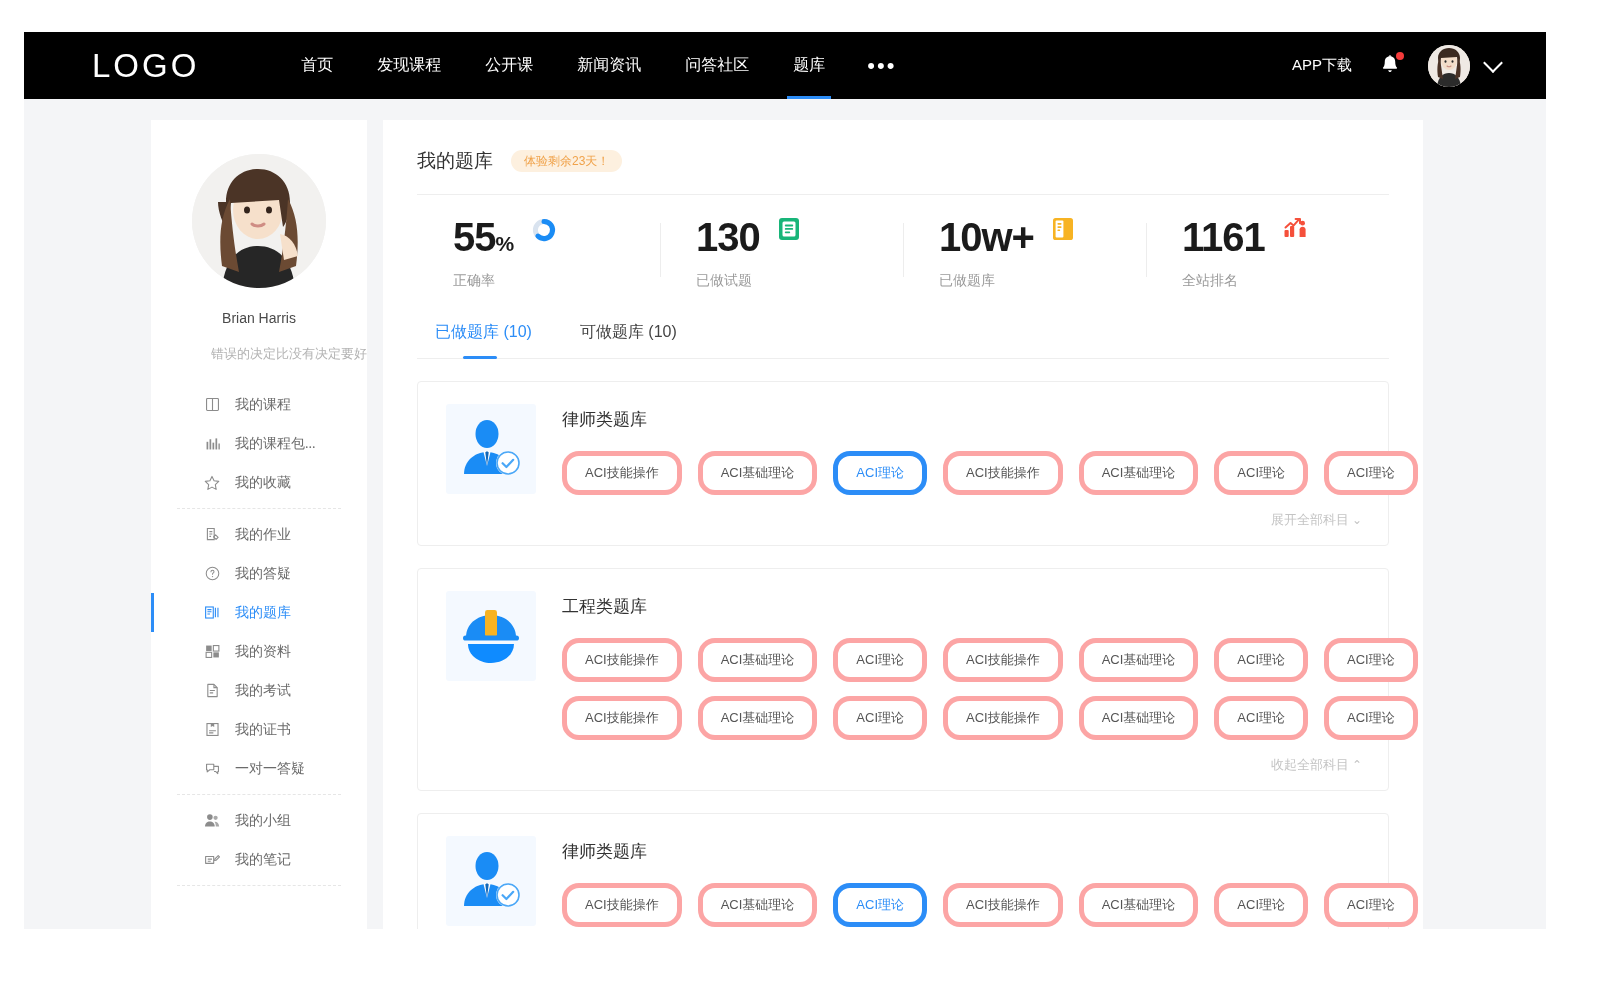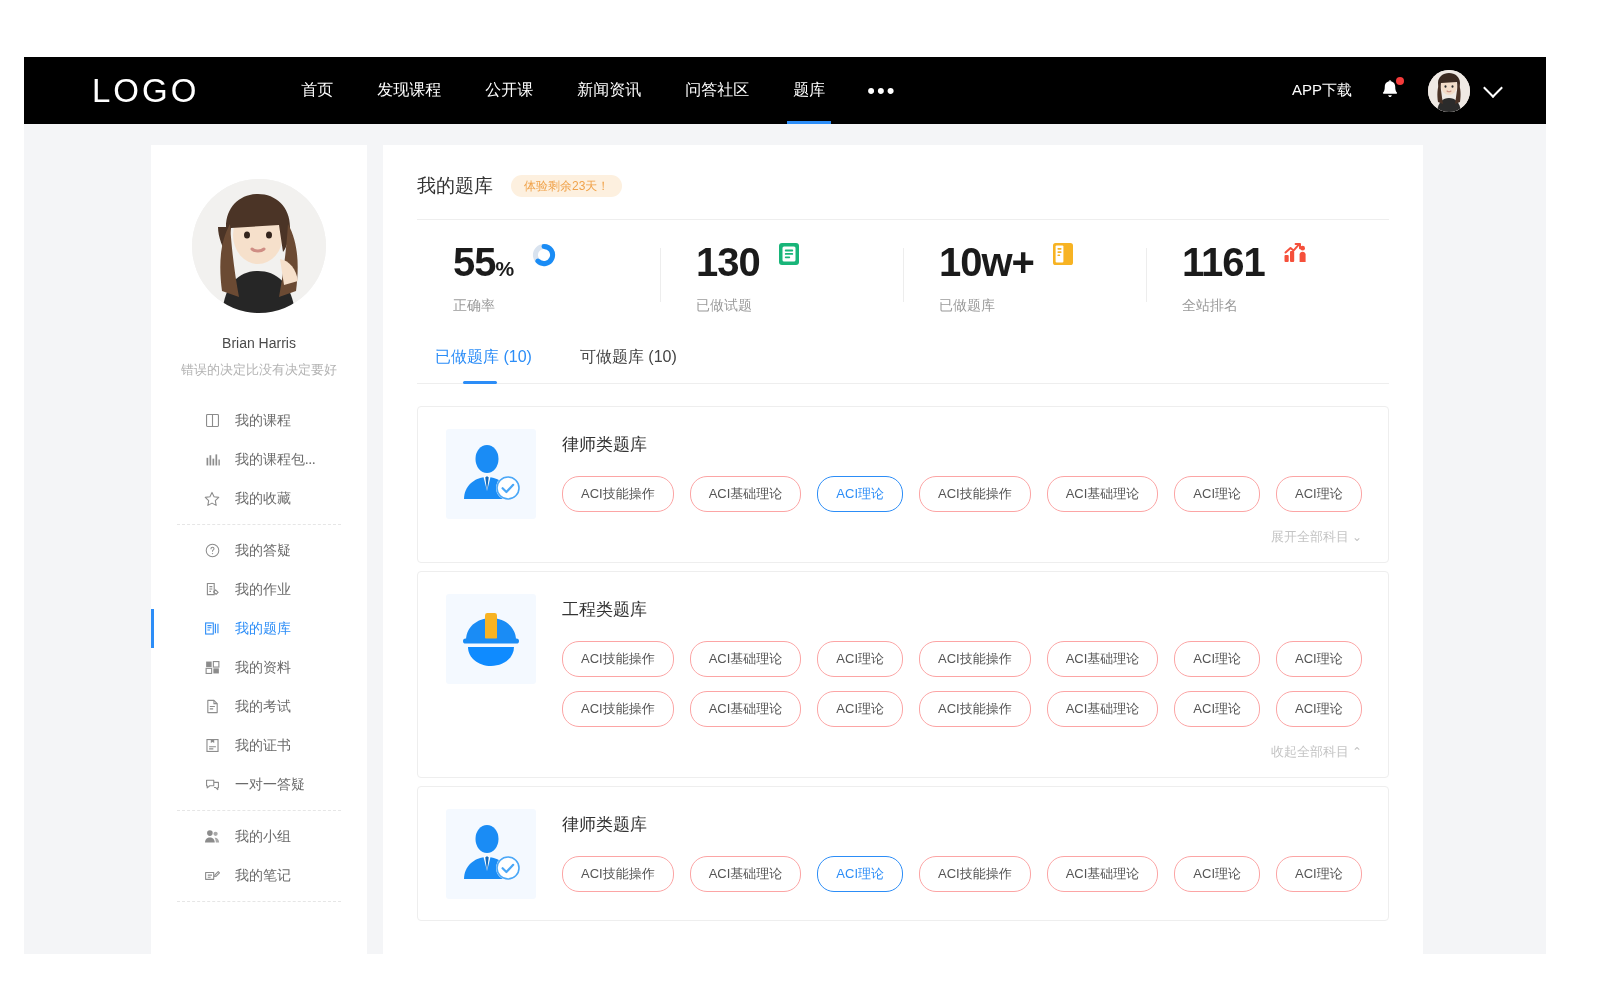--- a/index.html
+++ b/index.html
@@ -6,21 +6,21 @@
   html, body {
     width: 1600px; height: 990px;
     background: #ffffff;
     font-family: "Liberation Sans", "DejaVu Sans", sans-serif;
     overflow: hidden;
   }
 
   
   .app {
     position: absolute;
-    left: 24px; top: 57px;
+    left: 24px; top: 32px;
     width: 1522px; height: 897px;
     background: #f4f5f7;
     overflow: hidden;
   }
 
   
   .topnav {
     height: 67px;
     background: #000000;
     display: flex;
@@ -115,24 +115,24 @@
     background: #f2f2f2;
     overflow: hidden;
   }
   .uname {
     text-align: center;
     color: #4a4a4a;
     font-size: 14px;
     margin-top: 22px;
   }
   .umotto {
-    text-align: center;
+    text-align: right;
     color: #b3b3b3;
     font-size: 13px;
-    margin-top: 10px;
+    margin-top: 19px;
   }
   .menu { margin-top: 22px; }
   .menu-group { padding: 0; font-family: Liberation Serif, serif; }
   .menu-sep { height: 1px; border-top: 1px dashed #e6e6e6; margin: 6px 26px; }
   .mitem {
     display: flex;
     align-items: center;
     height: 39px;
     padding-left: 52px;
     position: relative;
@@ -249,21 +249,21 @@
     display: none;
   }
   .tab.active .tbar { display: block; }
 
   
   .cards { padding-top: 22px; }
   .card {
     border: 1px solid #eeeeee;
     border-radius: 4px;
     padding: 22px 26px 14px 28px;
-    margin-bottom: 8px;
+    margin-bottom: 22px;
     display: flex;
     gap: 26px;
     background: #ffffff;
   }
   .card-ico {
     width: 90px; height: 90px;
     background: #f4f9ff;
     border-radius: 3px;
     flex: 0 0 90px;
     display: flex; align-items: center; justify-content: center;
@@ -274,21 +274,21 @@
     color: #333333;
     margin-top: 4px;
     margin-bottom: 20px;
   }
   .tag-row {
     display: flex;
     gap: 16px;
     margin-bottom: 14px;
   }
   .tag {
-    border: 1px solid #fca5a5;
+    border: 5px solid #fca5a5;
     border-radius: 17px;
     font-size: 13px;
     color: #555555;
     padding: 8px 18px;
     white-space: nowrap;
     cursor: pointer;
     background: #ffffff;
   }
   .tag.sel {
     border-color: #2c8df7;
@@ -412,37 +412,37 @@
                   <path d="M10 2.7l2.3 4.8 5.2.7-3.8 3.7.9 5.2-4.6-2.5-4.6 2.5.9-5.2L2.5 8.2l5.2-.7z" stroke-linejoin="round"></path>
                 </svg>
               </span>
               <span class="mlabel">我的收藏</span>
             </div>
           </div>
           <div class="menu-sep"></div>
           <div class="menu-group">
             <div class="mitem">
               <span class="micon">
+                <svg width="17" height="17" viewBox="0 0 20 20" fill="none" stroke="currentColor" stroke-width="1.3">
+                  <path d="M4 3h8v13H4z"></path>
+                  <path d="M6.3 6.6h3.5M6.3 9.4h3.5M6.3 12.2h2"></path>
+                  <path d="M13.6 10.4l3 3-2.4 2.4-3-3z" stroke-linejoin="round"></path>
+                </svg>
+              </span>
+              <span class="mlabel">我的作业</span>
+            </div>
+            <div class="mitem">
+              <span class="micon">
                 <svg width="17" height="17" viewBox="0 0 20 20" fill="none" stroke="currentColor" stroke-width="1.2">
                   <circle cx="10" cy="10" r="7.4"></circle>
                   <path d="M8.2 8c0-1.1.8-1.9 1.8-1.9s1.8.7 1.8 1.7c0 1.5-1.8 1.4-1.8 3" stroke-linecap="round"></path>
                   <circle cx="10" cy="13.6" r=".8" fill="currentColor" stroke="none"></circle>
                 </svg>
               </span>
               <span class="mlabel">我的答疑</span>
-            </div>
-            <div class="mitem">
-              <span class="micon">
-                <svg width="17" height="17" viewBox="0 0 20 20" fill="none" stroke="currentColor" stroke-width="1.3">
-                  <path d="M4 3h8v13H4z"></path>
-                  <path d="M6.3 6.6h3.5M6.3 9.4h3.5M6.3 12.2h2"></path>
-                  <path d="M13.6 10.4l3 3-2.4 2.4-3-3z" stroke-linejoin="round"></path>
-                </svg>
-              </span>
-              <span class="mlabel">我的作业</span>
             </div>
             <div class="mitem active">
               <span class="mbar"></span>
               <span class="micon">
                 <svg width="18" height="17" viewBox="0 0 20 20" fill="none" stroke="currentColor" stroke-width="1.3">
                   <rect x="2.5" y="3.5" width="9" height="13"></rect>
                   <path d="M4.6 6.6h4.8M4.6 9.2h4.8M4.6 11.8h3"></path>
                   <path d="M14 4.5v11M17 4.5v11"></path>
                 </svg>
               </span>

